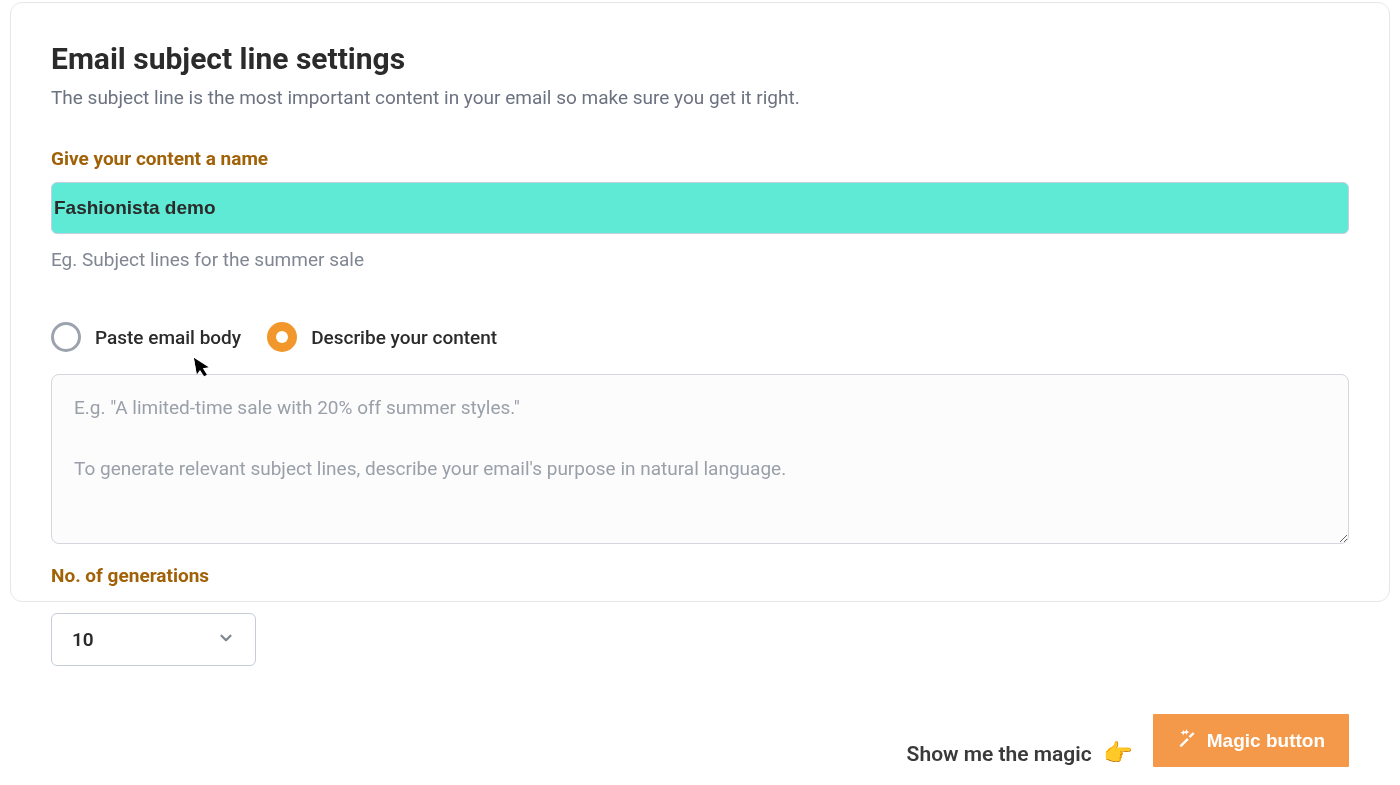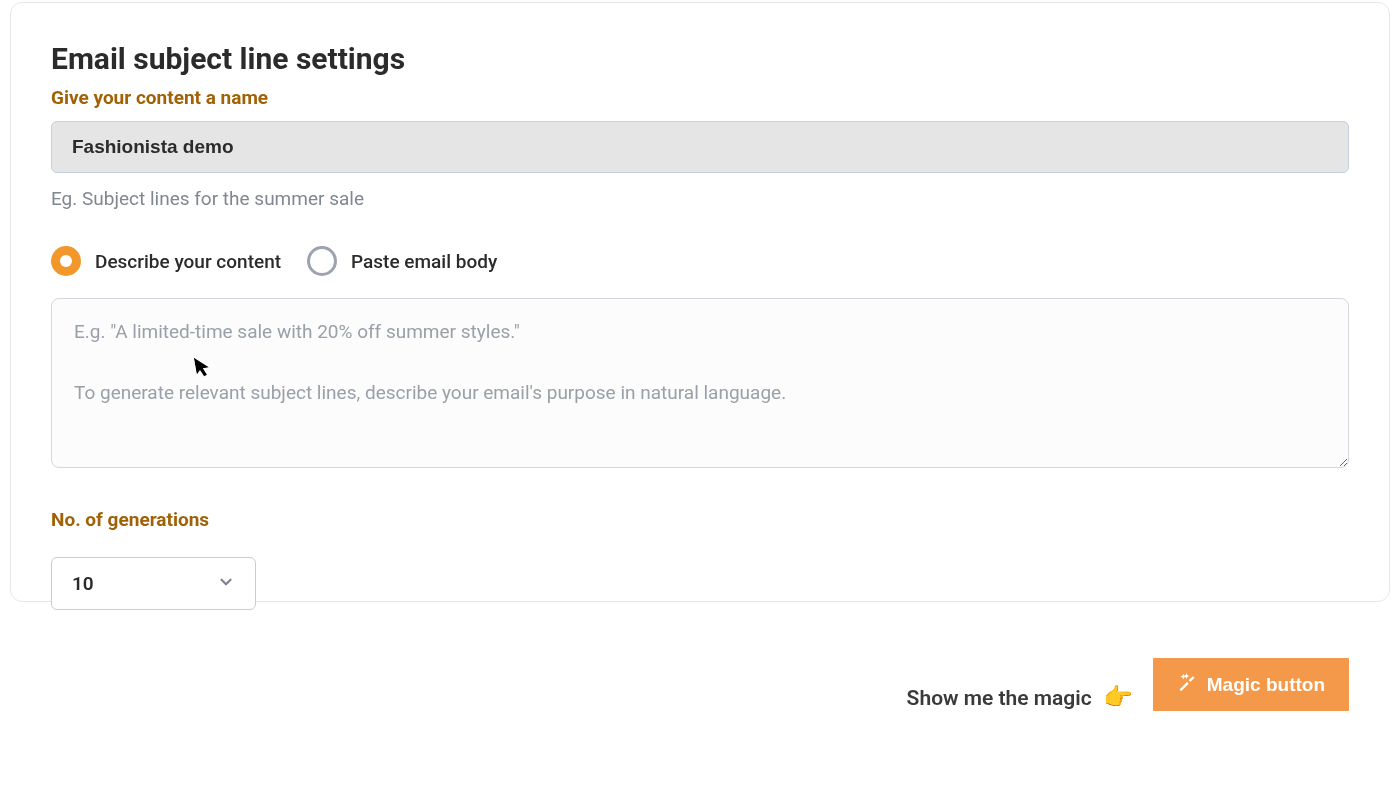--- a/index.html
+++ b/index.html
@@ -34,34 +34,34 @@
       margin-bottom: 38px;
     }
     .field-label {
       font-size: 19px;
       font-weight: 700;
       color: #a16207;
       margin-bottom: 12px;
     }
     .text-input {
       width: 100%;
-      padding: 14px 20px;
-      font-size: 19px;
-      font-weight: 600;
-      color: #2b2b2b;
-      background: #e5e5e5;
+      padding: 14px 2px;
+      font-size: 19px;
+      font-weight: 600;
+      color: #2b2b2b;
+      background: #5eead4;
       border: 1px solid #c6cee3;
       border-radius: 6px;
       outline: none;
     }
     .helper-text {
       font-size: 19px;
       color: #808792;
       margin-top: 14px;
-      margin-bottom: 36px;
+      margin-bottom: 51px;
     }
     .radio-group {
       display: flex;
       align-items: center;
       gap: 26px;
       margin-bottom: 22px;
     }
     .radio-option {
       display: flex;
       align-items: center;
@@ -108,21 +108,21 @@
       border-radius: 8px;
       outline: none;
       resize: vertical;
       line-height: 1.6;
     }
     .textarea-input::placeholder {
       color: #9aa0a9;
       white-space: pre-wrap;
     }
     .gen-section {
-      margin-top: 36px;
+      margin-top: 16px;
     }
     .select-wrapper {
       display: inline-flex;
       align-items: flex-end;
       justify-content: space-between;
       width: 205px;
       padding: 14px 20px;
       border: 1px solid #c6cdd6;
       border-radius: 6px;
       background: #ffffff;
@@ -178,35 +178,36 @@
       color: #000;
       transform: rotate(-10deg);
     }
   </style>
 </head>
 <body>
 
 <div class="card">
 
   <h1 class="heading">Email subject line settings</h1>
+  <p class="subheading">The subject line is the most important content in your email so make sure you get it right.</p>
 
   <div>
     <div class="field-label">Give your content a name</div>
     <input type="text" class="text-input" value="Fashionista demo" style="">
     <div class="helper-text">Eg. Subject lines for the summer sale</div>
   </div>
 
   <div class="radio-group">
     <label class="radio-option">
+      <span class="radio-circle unchecked"></span>
+      <span class="radio-label">Paste email body</span>
+    </label>
+    <label class="radio-option">
       <span class="radio-circle checked"></span>
       <span class="radio-label">Describe your content</span>
-    </label>
-    <label class="radio-option">
-      <span class="radio-circle unchecked"></span>
-      <span class="radio-label">Paste email body</span>
     </label>
   </div>
 
   <textarea class="textarea-input" placeholder="E.g. &quot;A limited-time sale with 20% off summer styles.&quot;
 
 To generate relevant subject lines, describe your email's purpose in natural language." style=""></textarea>
 
   <div class="gen-section">
     <div class="field-label">No. of generations</div>
     <div class="select-wrapper">

